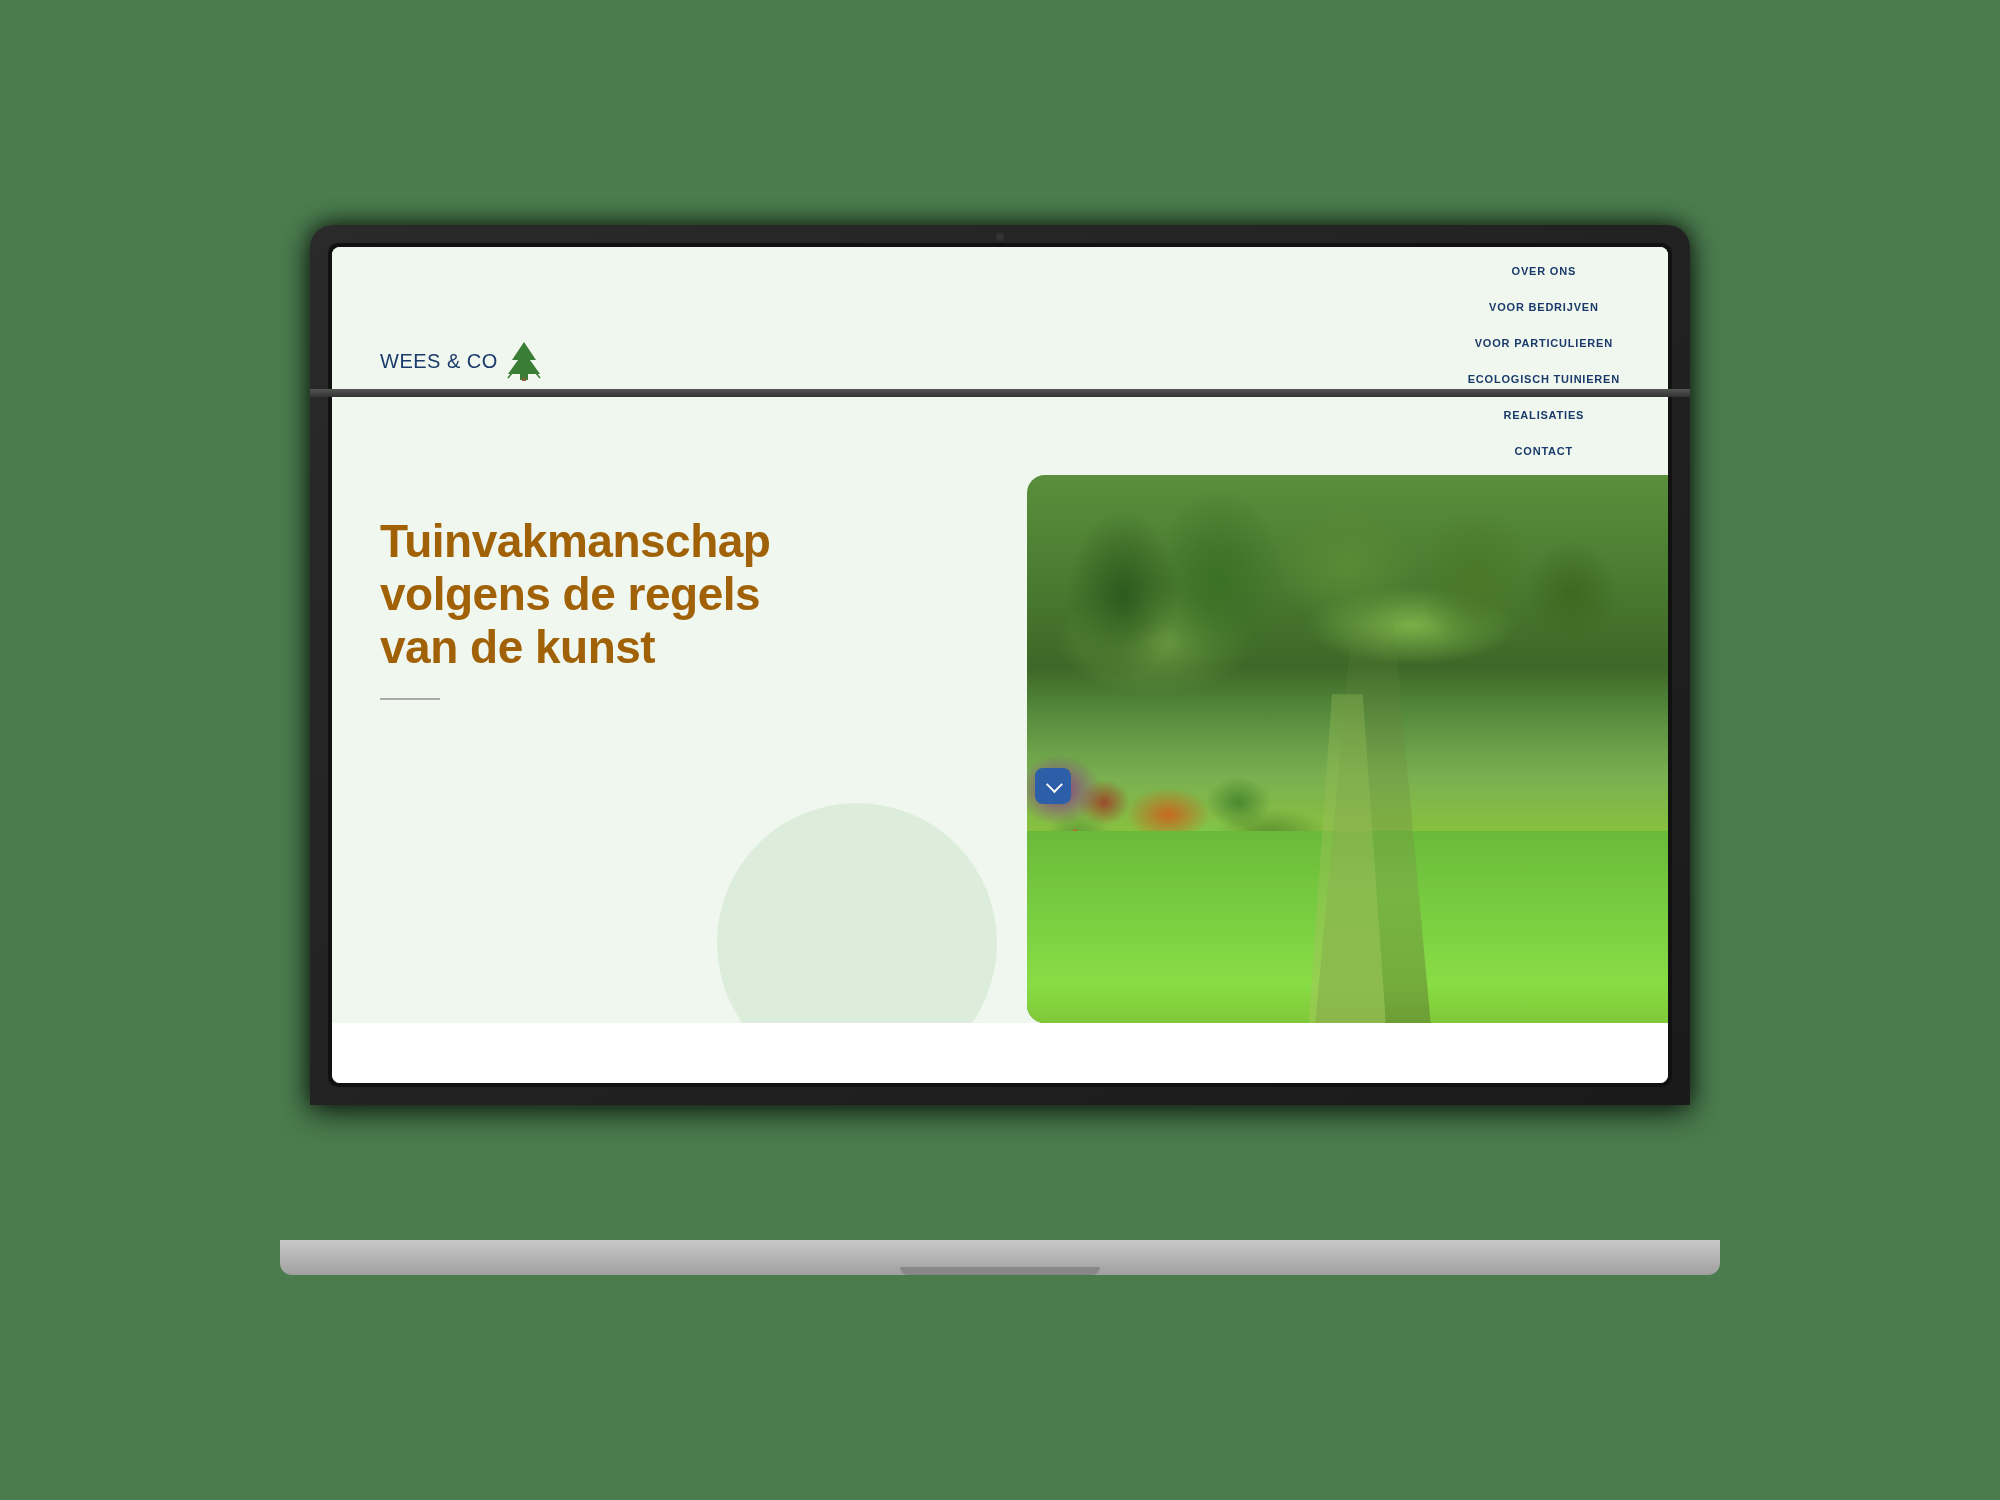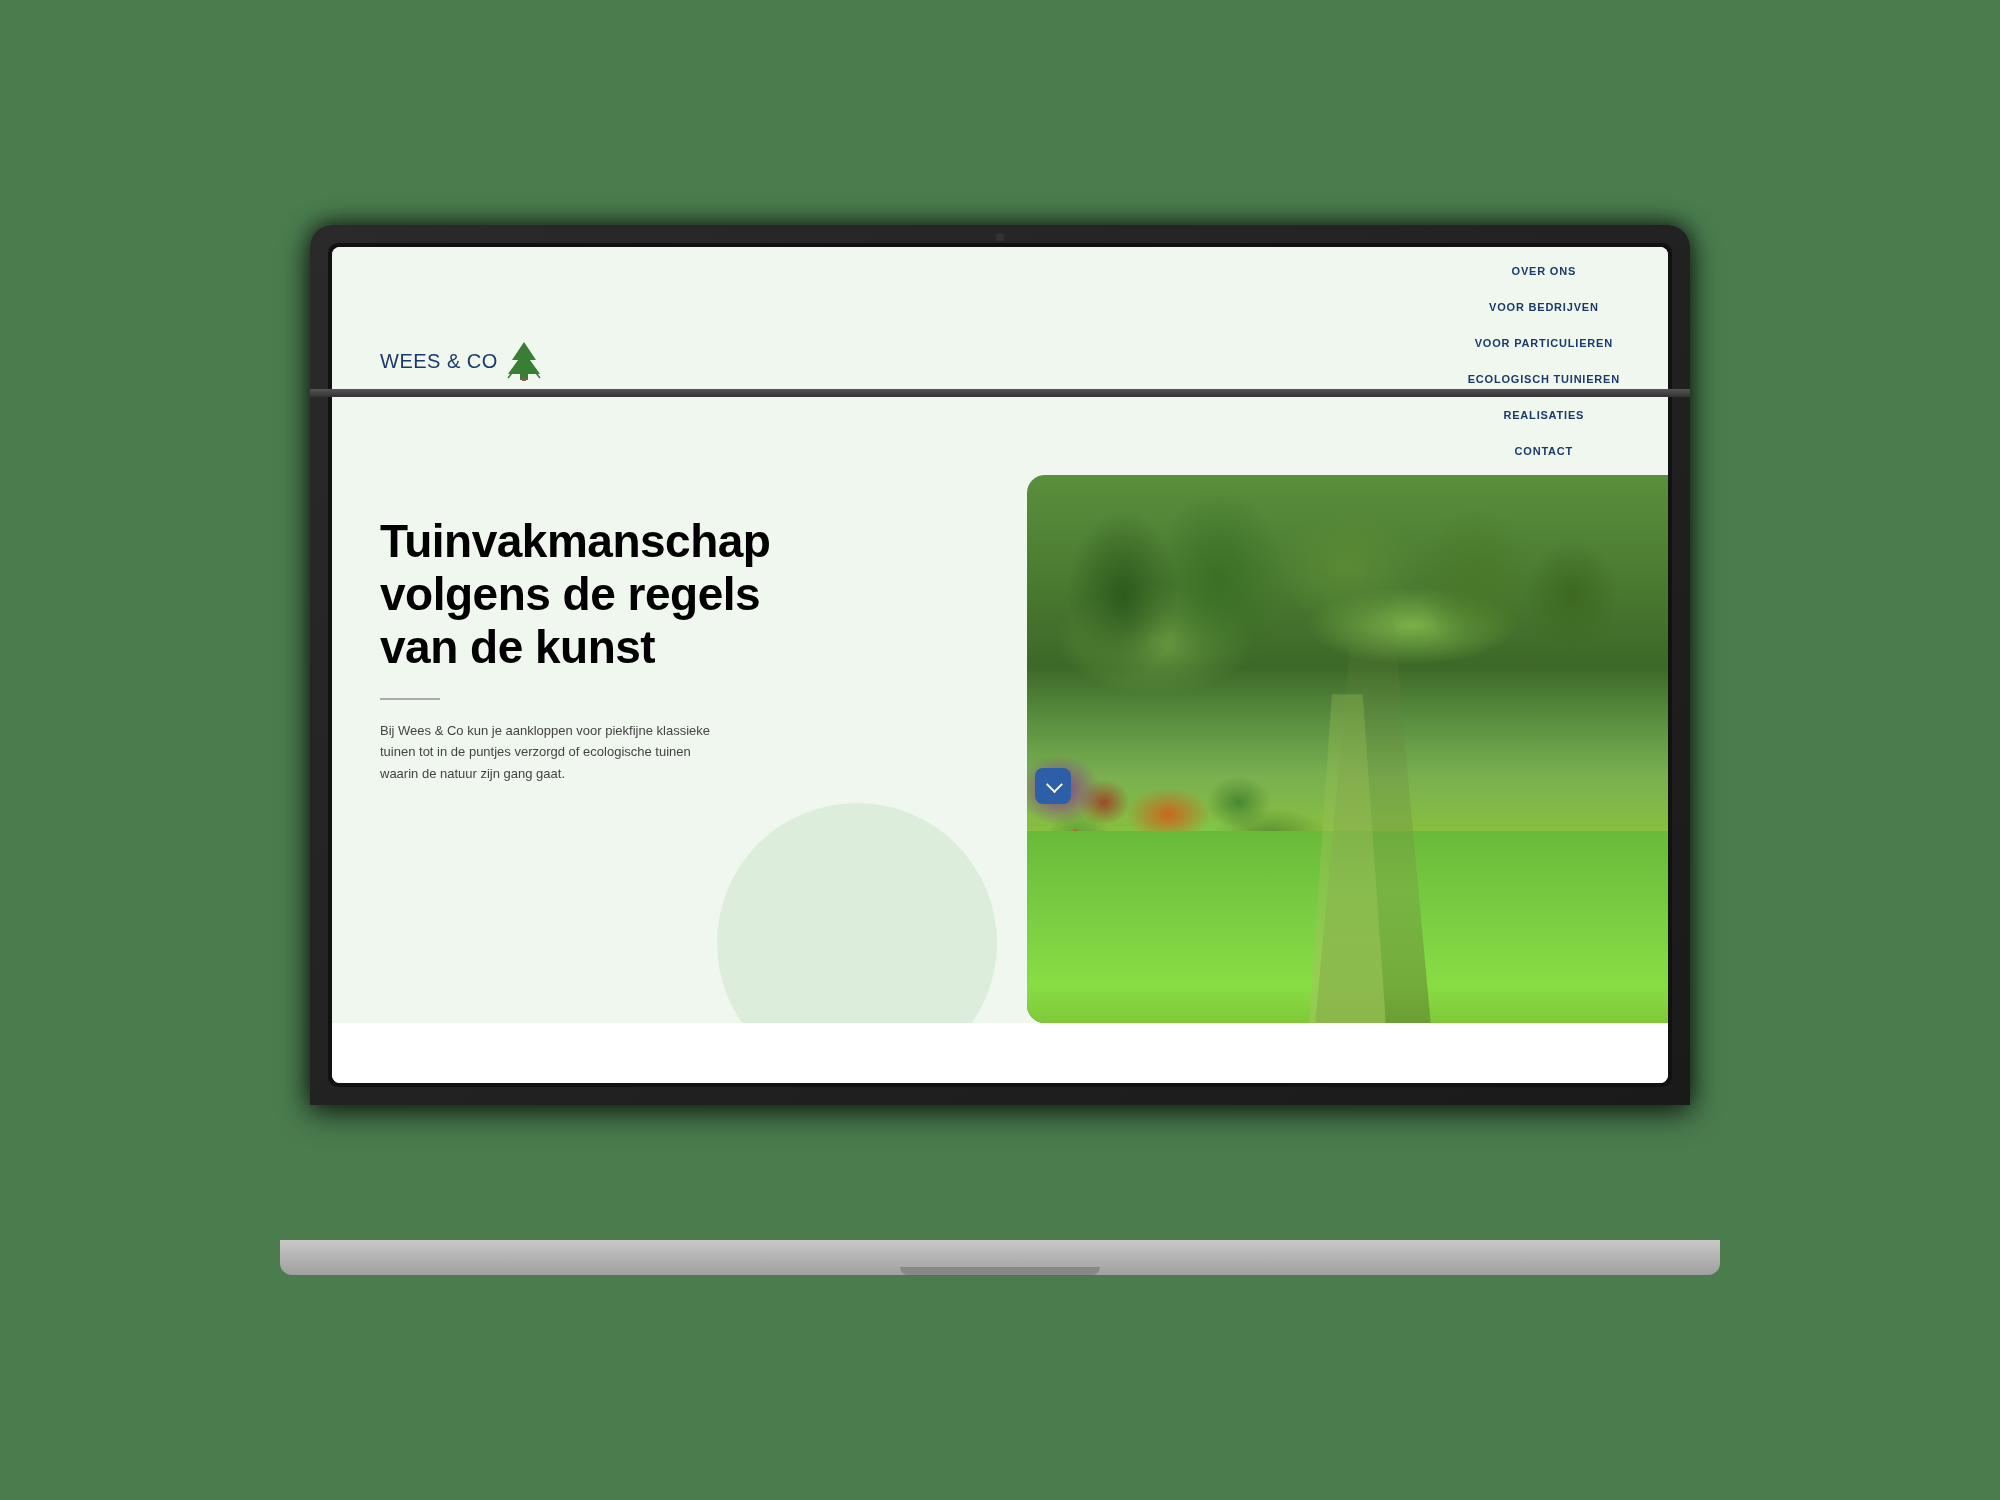--- a/index.html
+++ b/index.html
@@ -159,21 +159,21 @@
     .hero-left {
       width: 52%;
       padding: 40px 48px 60px;
       position: relative;
       z-index: 2;
     }
 
     .hero-title {
       font-size: 46px;
       font-weight: 900;
-      color: #000000;
+      color: #a16207;
       line-height: 1.15;
       margin-bottom: 24px;
       letter-spacing: -0.5px;
     }
 
     .hero-divider {
       width: 60px;
       height: 2px;
       background: #aaa;
       margin-bottom: 20px;
@@ -386,21 +386,20 @@
           </nav>
         </header>
 
         <section class="hero-section">
 
           <div class="hero-left">
             <h1 class="hero-title">
               Tuinvakmanschap<br>volgens de regels<br>van de kunst
             </h1>
             <div class="hero-divider"></div>
-            <p class="hero-desc">Bij Wees &amp; Co kun je aankloppen voor piekfijne klassieke tuinen tot in de puntjes verzorgd of ecologische tuinen waarin de natuur zijn gang gaat.</p>
             <div class="hero-circle"></div>
           </div>
 
           <div class="hero-right">
             <div class="garden-scene">
               <div class="garden-bg"></div>
               <div class="garden-trees"></div>
               <div class="garden-midground"></div>
               <div class="garden-flowers"></div>
               <div class="garden-lawn"></div>

